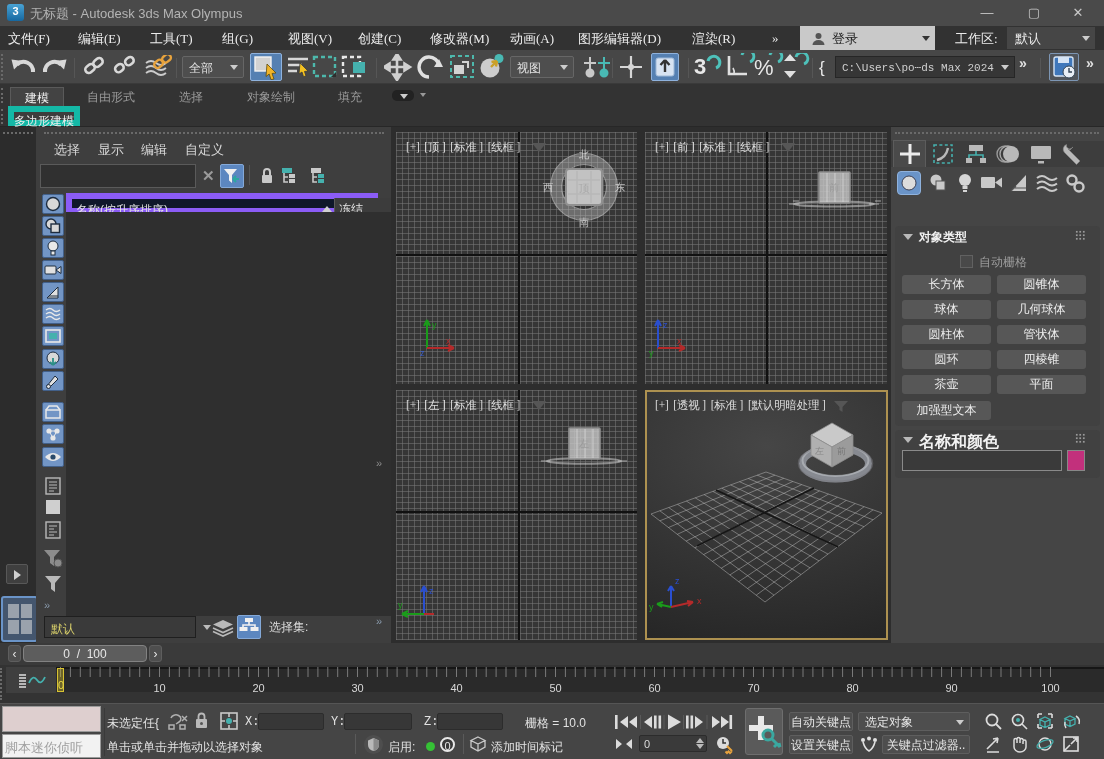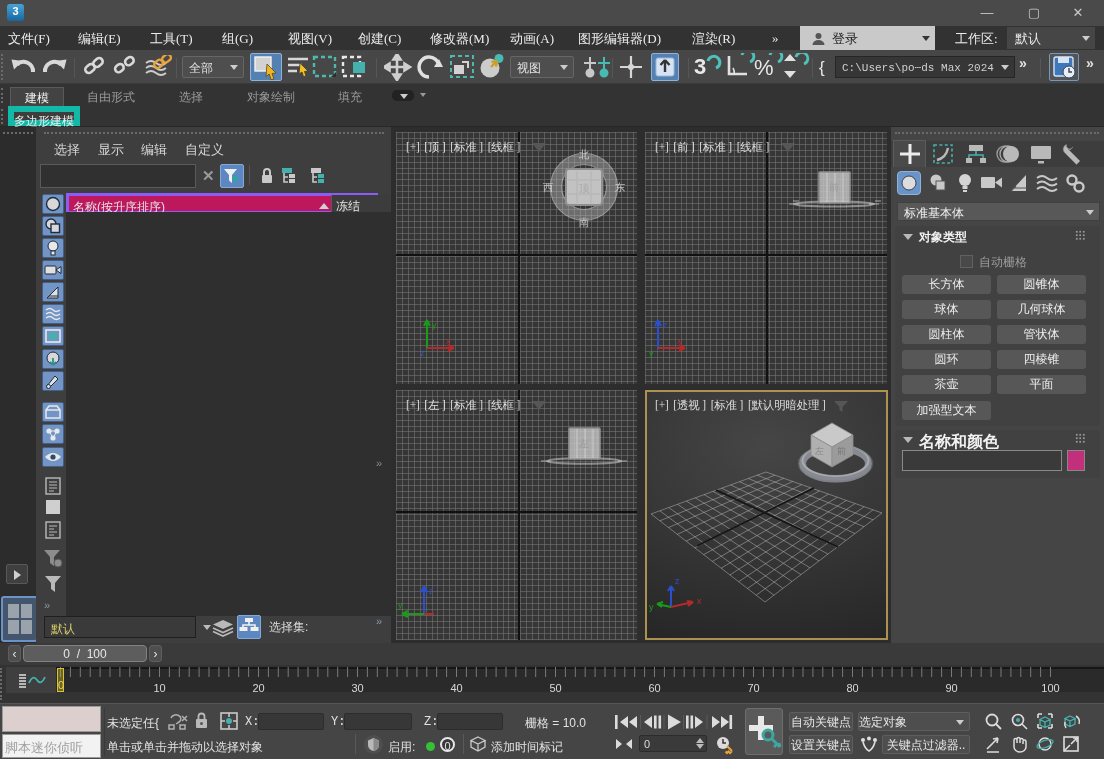--- a/index.html
+++ b/index.html
@@ -44,37 +44,38 @@
   repeating-linear-gradient(to right, rgba(120,120,120,.55) 0 1px, transparent 1px 5.92px),
   repeating-linear-gradient(to bottom, rgba(120,120,120,.55) 0 1px, transparent 1px 5.92px),
   #363636; }
 .vplabel { position:absolute; left:10px; top:8px; color:#dedede; font-size:11.5px; letter-spacing:-0.2px; }
 .vpaxis { position:absolute; background:#111; }
 
 
 .exmenu { top:14px; color:#d8d8d8; font-size:13px; position:absolute; }
 #exsearch { left:4px; top:37px; width:156px; height:24px; background:#303030; border:1px solid #5a5a5a; position:absolute; }
 .exblue { position:absolute; left:6px; width:22px; height:20px; background:#7295c5; border:1px solid #42608a; border-radius:2px; }
-#exheader { position:absolute; left:30px; top:66px; width:312px; height:21px; background:#be185d; border:3px solid #8b5cf6; }
+#exheader { position:absolute; left:30px; top:66px; width:312px; height:21px; background:#0f172a; border:6px solid #8b5cf6; }
 
 
 .cpbtn { position:absolute; width:89px; height:19px; background:#575757; border-radius:3px; color:#ececec; font-size:12px; text-align:center; line-height:19px; }
 
 
 #timeslider { left:0; top:643px; width:1104px; height:22px; background:#3a3a3a; }
 #rulerrow { left:0; top:665px; width:1104px; height:38px; background:#333; }
 #statusbar { left:0; top:703px; width:1104px; height:56px; background:#454545; border-top:1px solid #555; }
 .sfield { position:absolute; height:17px; background:#373737; border:1px solid #2c2c2c; border-radius:2px; }
 .sbtn { position:absolute; height:19px; background:#4e4e4e; border:1px solid #5e5e5e; border-radius:2px; color:#e6e6e6; font-size:12px; text-align:center; }
 </style>
 </head>
 <body>
 
 <div class="abs" id="titlebar">
   <div class="abs" id="maxicon">3</div>
+  <div class="abs title">无标题 - Autodesk 3ds Max Olympus</div>
   <div class="abs winbtn" style="left:972px;">—</div>
   <div class="abs winbtn" style="left:1019px;">▢</div>
   <div class="abs winbtn" style="left:1063px;">✕</div>
 </div>
 
 <div class="abs" id="menubar">
   <div class="abs mi" style="left:8px;">文件(F)</div>
   <div class="abs mi" style="left:78px;">编辑(E)</div>
   <div class="abs mi" style="left:150px;">工具(T)</div>
   <div class="abs mi" style="left:222px;">组(G)</div>
@@ -548,24 +549,20 @@
         <g fill="none" stroke="#c9c9c9" stroke-width="2">
           <path d="M2,5 q5,-4 10,0 t10,0"></path>
           <path d="M2,10.5 q5,-4 10,0 t10,0"></path>
           <path d="M2,16 q5,-4 10,0 t10,0"></path>
         </g>
       </svg>
     <svg class="abs" style="left:172px; top:45px;" width="24" height="22" viewBox="0 0 24 22">
         <circle cx="9" cy="8" r="4.5" fill="none" stroke="#c9c9c9" stroke-width="2.4"></circle>
         <circle cx="16" cy="15" r="4.5" fill="none" stroke="#c9c9c9" stroke-width="2.4"></circle>
       </svg>
-    <div class="abs" style="left:6px; top:75px; width:203px; height:19px; background:#585858; border:1px solid #404040;">
-      <span style="position:absolute; left:6px; top:2px; color:#f0f0f0; font-size:12px;">标准基本体</span>
-      <div class="droparrow"></div>
-    </div>
     <div class="abs" style="left:4px; top:99px; width:205px; height:200px; background:#414141; border-radius:4px;"></div>
     <div class="abs" style="left:12px; top:107px; width:0; height:0; border-left:5px solid transparent; border-right:5px solid transparent; border-top:6px solid #b9b9b9;"></div>
     <div class="abs" style="left:28px; top:102px; color:#f2f2f2; font-size:12px; font-weight:bold;">对象类型</div>
     <div class="abs" style="left:184px; top:103px; width:10px; height:10px; background-image:radial-gradient(#9a9a9a 1px, transparent 1.2px); background-size:3.5px 3.5px; "></div>
     <div class="abs" style="left:69px; top:128px; width:13px; height:13px; background:#494949; border:1px solid #616161;"></div>
     <div class="abs" style="left:88px; top:127px; color:#9c9c9c; font-size:12px;">自动栅格</div>
     <div class="cpbtn" style="left:11px; top:148px;">长方体</div><div class="cpbtn" style="left:106px; top:148px;">圆锥体</div>
     <div class="cpbtn" style="left:11px; top:173px;">球体</div><div class="cpbtn" style="left:106px; top:173px;">几何球体</div>
     <div class="cpbtn" style="left:11px; top:198px;">圆柱体</div><div class="cpbtn" style="left:106px; top:198px;">管状体</div>
     <div class="cpbtn" style="left:11px; top:223px;">圆环</div><div class="cpbtn" style="left:106px; top:223px;">四棱锥</div>
@@ -682,21 +679,21 @@
     </svg>
   <div class="abs" style="left:745px; top:4px; width:38px; height:47px; background:#5a5a5a; border:1px solid #6e6e6e; border-radius:3px;">
     <svg width="36" height="45" viewBox="0 0 36 45">
         <path d="M15,7 v24 M3,19 h24" stroke="#e8e8e8" stroke-width="6"></path>
         <circle cx="22" cy="26" r="5" fill="none" stroke="#3aa8a0" stroke-width="3"></circle>
         <path d="M26,30 l8,8 M34,38 l-1,-4 M31,35 l-3,3" stroke="#3aa8a0" stroke-width="3" fill="none"></path>
       </svg>
   </div>
   <div class="sbtn" style="left:789px; top:8px; width:64px; line-height:18px;">自动关键点</div>
   <div class="sbtn" style="left:789px; top:31px; width:64px; line-height:18px;">设置关键点</div>
-  <div class="sbtn" style="left:858px; top:8px; width:112px; text-align:left; line-height:18px;"><span style="">选定对象</span><div class="droparrow"></div></div>
+  <div class="sbtn" style="left:858px; top:8px; width:112px; text-align:left; line-height:18px;"><span style="margin-left:6px;">选定对象</span><div class="droparrow"></div></div>
   <svg class="abs" style="left:858px; top:31px;" width="22" height="20" viewBox="0 0 22 20">
       <circle cx="5" cy="5" r="2" fill="#e0e0e0"></circle>
       <circle cx="11" cy="3.5" r="2" fill="#e0e0e0"></circle>
       <circle cx="17" cy="5" r="2" fill="#e0e0e0"></circle>
       <path d="M5,7 q2,7 6,9 q4,-2 6,-9" fill="none" stroke="#e0e0e0" stroke-width="1.6"></path>
     </svg>
   <div class="sbtn" style="left:882px; top:31px; width:88px; line-height:18px;">关键点过滤器..</div>
   <svg class="abs" style="left:984px; top:8px;" width="120" height="20" viewBox="0 0 120 20">
     <g fill="none" stroke="#dcdcdc" stroke-width="1.8">
         <circle cx="8" cy="8" r="5.5"></circle>

